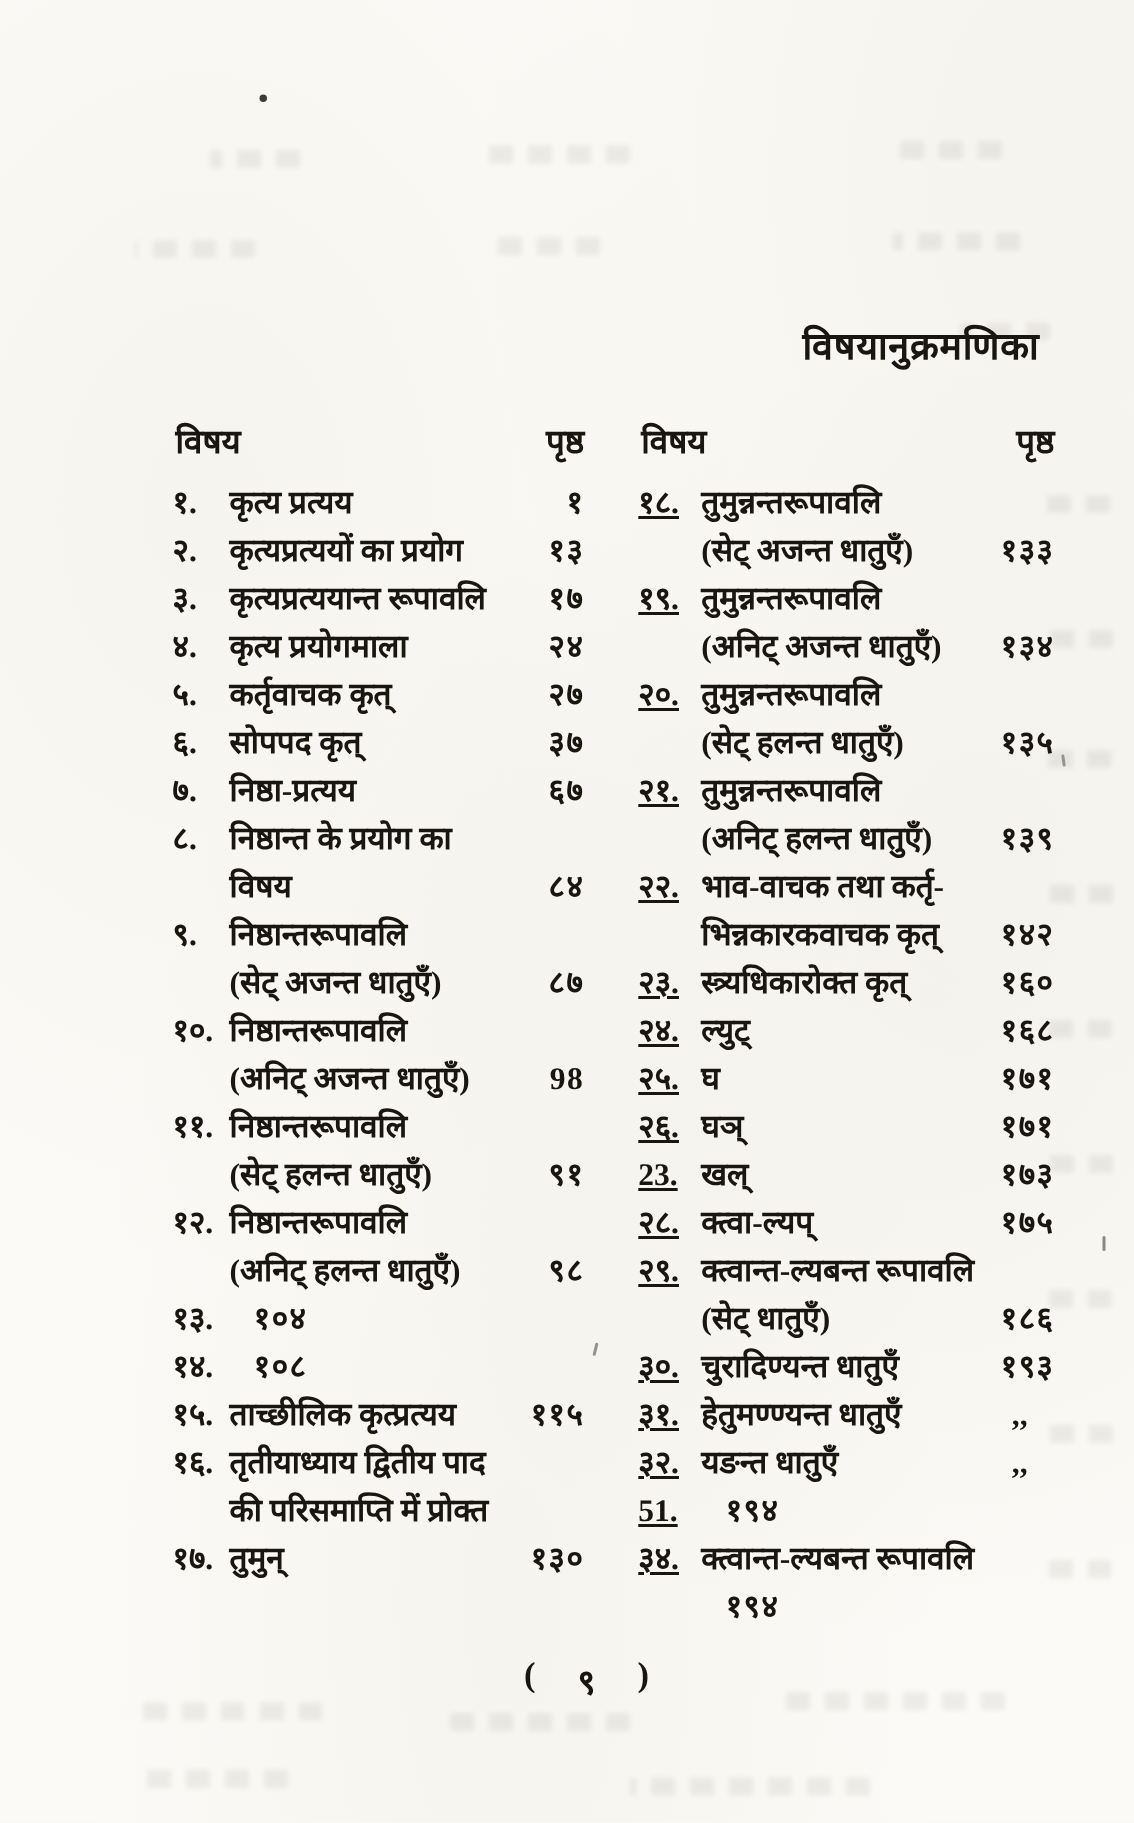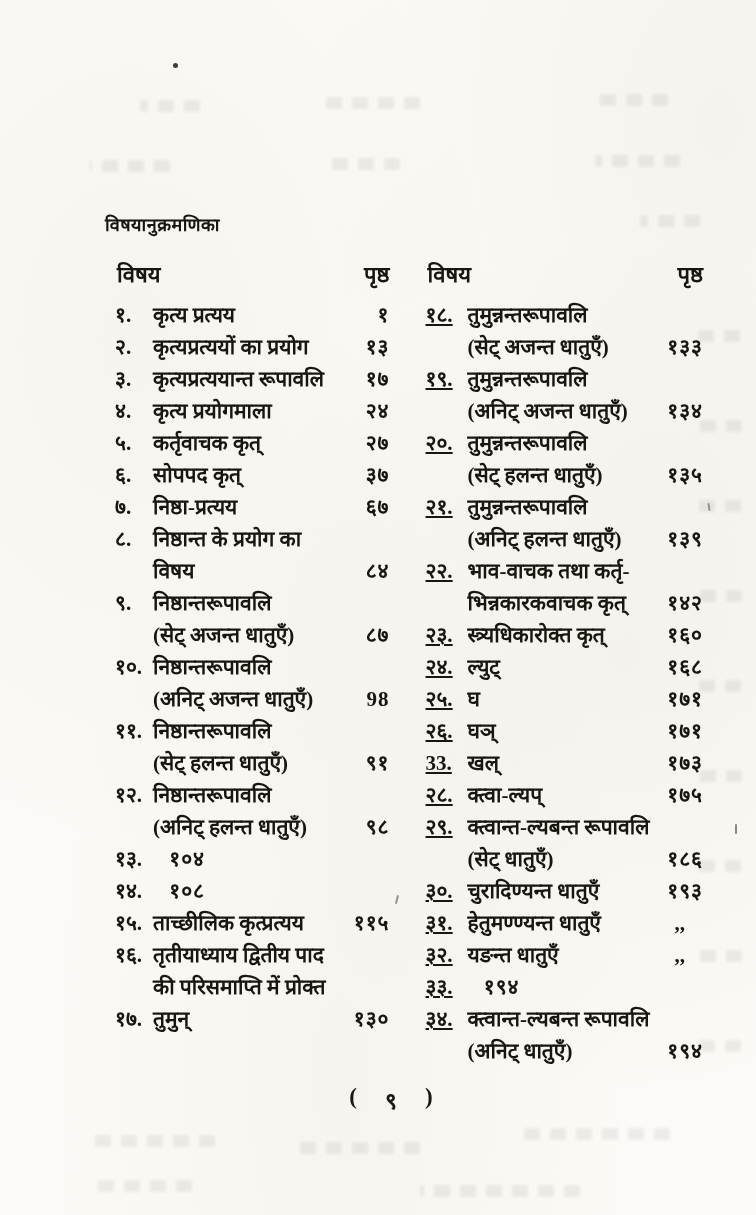--- a/index.html
+++ b/index.html
@@ -12,25 +12,25 @@
       radial-gradient(ellipse at 82% 55%, rgba(125,115,95,0.055), transparent 46%),
       radial-gradient(ellipse at 45% 88%, rgba(125,115,95,0.045), transparent 50%),
       radial-gradient(ellipse at 95% 10%, rgba(125,115,95,0.05), transparent 40%),
       #fbfaf6;
     color:#19150f;
   }
 
   .content{position:absolute;left:115px;top:0;width:588px;}
 
   .title{
-    margin:212px 0 0;text-align:left;font-size:18px;font-weight:700;
+    margin:212px 0 0;text-align:right;font-size:25px;font-weight:700;
     letter-spacing:.5px;transform:translateX(-10px);
   }
 
-  .cols{display:flex;gap:36px;margin-top:22px;}
+  .cols{display:flex;gap:36px;margin-top:32px;}
   .col-left{width:280px;}
   .col-right{width:283px;}
 
   .colheader{
     display:flex;justify-content:space-between;align-items:baseline;
     font-weight:700;font-size:22px;height:30px;margin-bottom:12px;padding-left:2px;
   }
 
   .row{display:flex;align-items:baseline;height:32px;font-size:21px;font-weight:700;}
   .num{flex:none;width:38px;}
@@ -307,21 +307,21 @@
               <span class="num">२५.</span>
               <span class="txt">घ</span>
               <span class="pg">१७१</span>
             </div>
             <div class="row">
               <span class="num">२६.</span>
               <span class="txt">घञ्</span>
               <span class="pg">१७१</span>
             </div>
             <div class="row">
-              <span class="num">33.</span>
+              <span class="num">23.</span>
               <span class="txt">खल्</span>
               <span class="pg">१७३</span>
             </div>
             <div class="row">
               <span class="num">२८.</span>
               <span class="txt">क्त्वा-ल्यप्</span>
               <span class="pg">१७५</span>
             </div>
             <div class="row">
               <span class="num">२९.</span>
@@ -342,31 +342,30 @@
               <span class="num">३१.</span>
               <span class="txt">हेतुमण्ण्यन्त धातुएँ</span>
               <span class="pg ditto">,,</span>
             </div>
             <div class="row">
               <span class="num">३२.</span>
               <span class="txt">यङन्त धातुएँ</span>
               <span class="pg ditto">,,</span>
             </div>
             <div class="row">
-              <span class="num">३३.</span>
+              <span class="num">51.</span>
               <span class="pg">१९४</span>
             </div>
             <div class="row">
               <span class="num">३४.</span>
               <span class="txt">क्त्वान्त-ल्यबन्त रूपावलि</span>
               <span class="pg"></span>
             </div>
             <div class="row">
               <span class="num"></span>
-              <span class="txt">(अनिट् धातुएँ)</span>
               <span class="pg">१९४</span>
             </div>
           </div>
       </div>
     </div>
 
     <div class="footer">
       <span>(</span>
       <span>९</span>
       <span>)</span>

